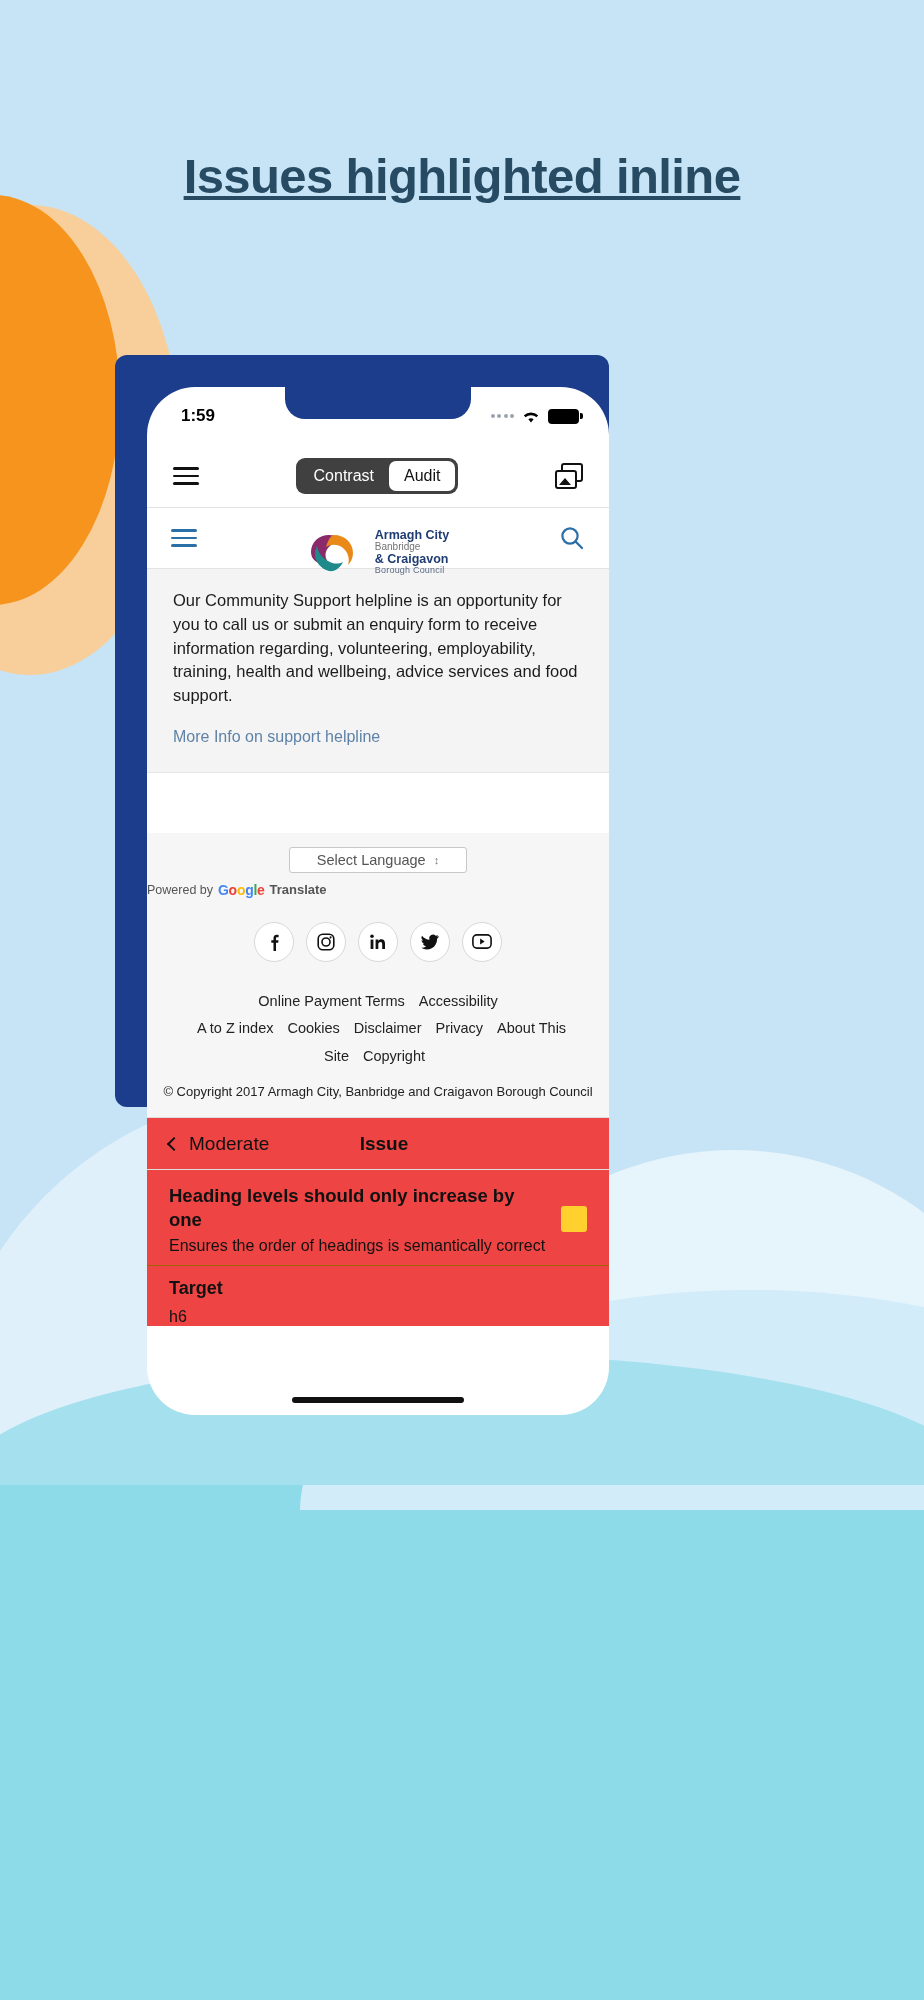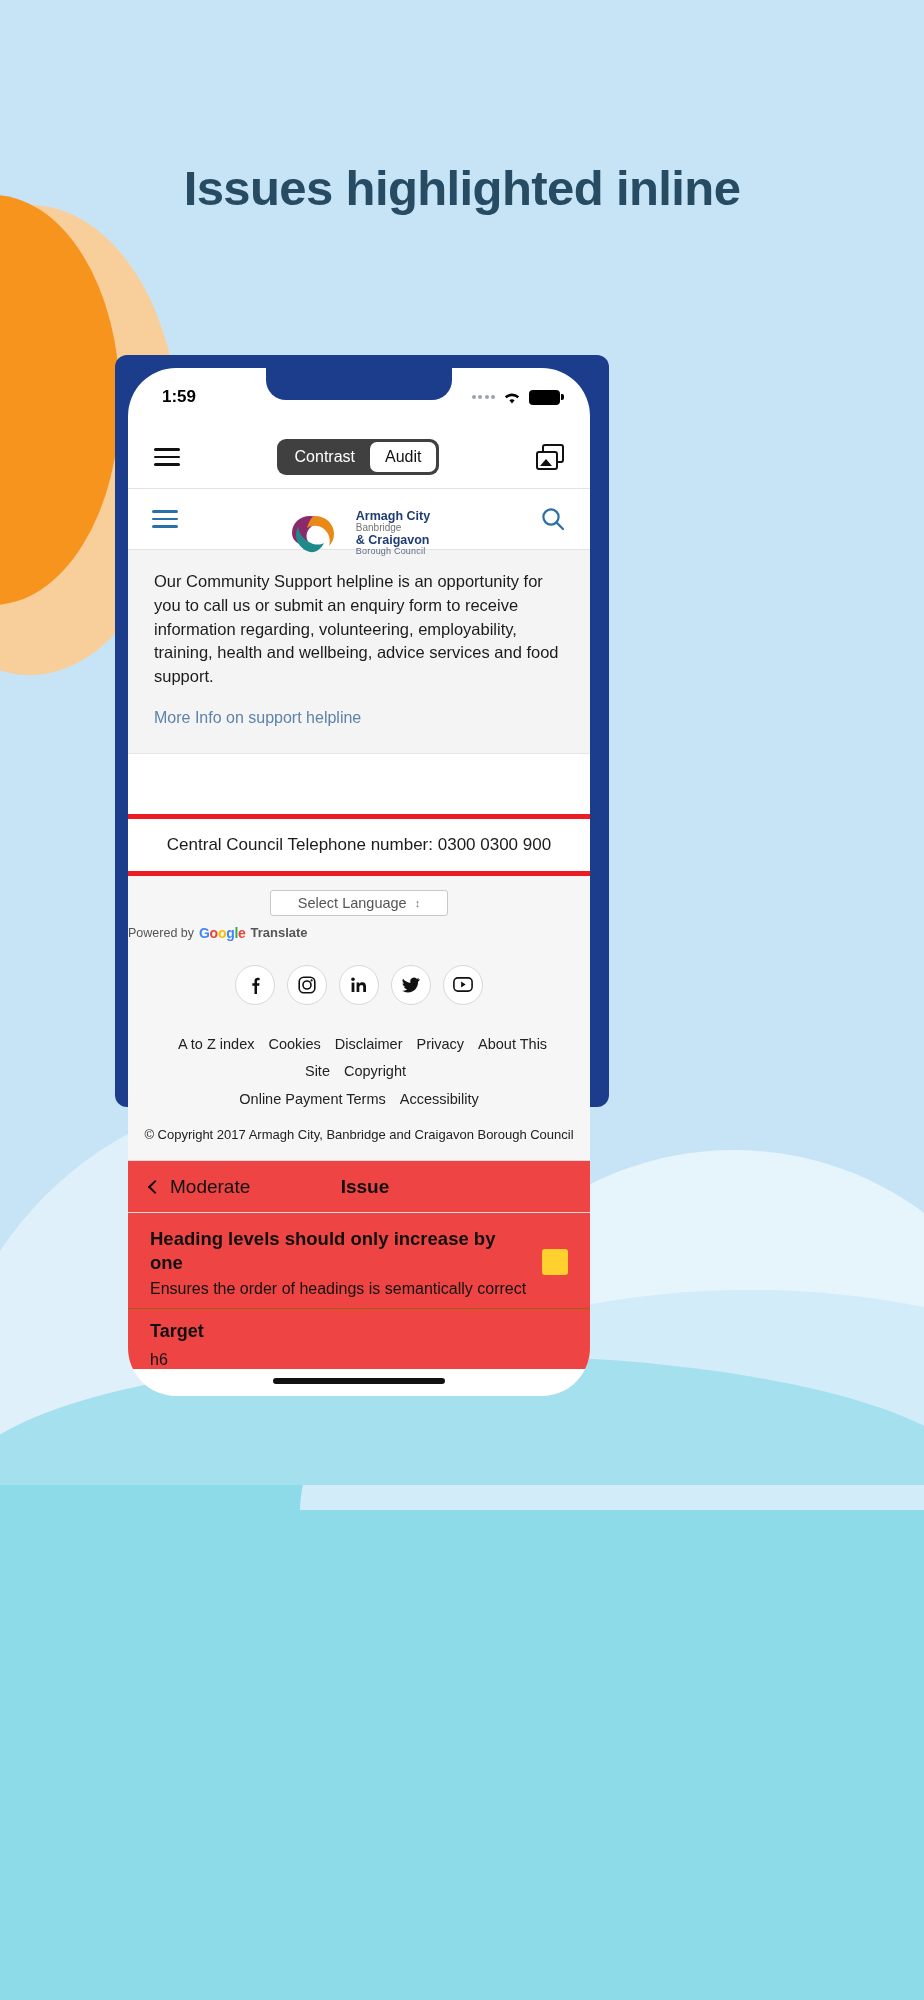--- a/index.html
+++ b/index.html
@@ -43,33 +43,34 @@
     position: absolute; left: -120px; top: 205px; width: 300px; height: 470px;
     background: #f8cf9b; border-radius: 50%;
   }
   .sun {
     position: absolute; left: -135px; top: 195px; width: 255px; height: 410px;
     background: #f7941e; border-radius: 50%;
   }
 
   
   .headline {
-    position: absolute; top: 160px; left: 0; width: 924px;
+    position: absolute; top: 148px; left: 0; width: 924px;
     text-align: center;
     font-size: 49px; font-weight: bold; letter-spacing: -0.6px;
     color: #274b63;
+    text-decoration: underline;
   }
 
   
   .phone {
     position: absolute; left: 115px; top: 355px;
     width: 494px; height: 752px;
     background: #1c3c8c;
     border-radius: 12px;
-    padding: 13px;
+    padding: 32px;
   }
   .screen {
     position: relative;
     width: 462px; height: 1028px;
     background: #ffffff;
     border-radius: 48px;
     overflow: hidden;
   }
   .notch {
     position: absolute; left: 50%; transform: translateX(-50%); top: 0;
@@ -319,21 +320,20 @@
           </svg>
       </div>
     </div>
 
     <div class="pagebody">
       <div class="card">
         <p>Our Community Support helpline is an opportunity for you to call us or submit an enquiry form to receive information regarding, volunteering, employability, training, health and wellbeing, advice services and food support.</p>
         <a href="#">More Info on support helpline</a>
       </div>
       <div class="spacer-white"></div>
-      <div class="phoneband">Central Council Telephone number: 0300 0300 900</div>
 
       <div class="footer">
         <div class="langselect">
           <span>Select Language</span>
           <span class="chev">↕</span>
         </div>
         <div class="poweredby">
           <span>Powered by</span>
           <span class="g-logo"><span class="b">G</span><span class="r">o</span><span class="y">o</span><span class="b">g</span><span class="g">l</span><span class="r">e</span></span>
           <span class="translate-word">Translate</span>
@@ -367,24 +367,24 @@
           <div class="social">
             <svg width="20" height="15" viewBox="0 0 20 15">
                 <rect x="0.9" y="0.9" width="18.2" height="13.2" rx="4" fill="none" stroke="#111" stroke-width="1.6"></rect>
                 <path d="M8.1 4.6l4.6 2.9-4.6 2.9V4.6z" fill="#111"></path>
               </svg>
           </div>
         </div>
 
         <div class="footlinks">
           <div>
+            <a href="#">Online Payment Terms</a><a href="#">Accessibility</a>
+          </div>
+          <div>
             <a href="#">A to Z index</a><a href="#">Cookies</a><a href="#">Disclaimer</a><a href="#">Privacy</a><a href="#">About This Site</a><a href="#">Copyright</a>
-          </div>
-          <div>
-            <a href="#">Online Payment Terms</a><a href="#">Accessibility</a>
           </div>
         </div>
         <div class="copyright">© Copyright 2017 Armagh City, Banbridge and Craigavon Borough Council</div>
       </div>
     </div>
 
     <div class="issuepanel">
       <div class="issuehead">
         <div class="backbtn">
           <span class="chev-left"></span>

